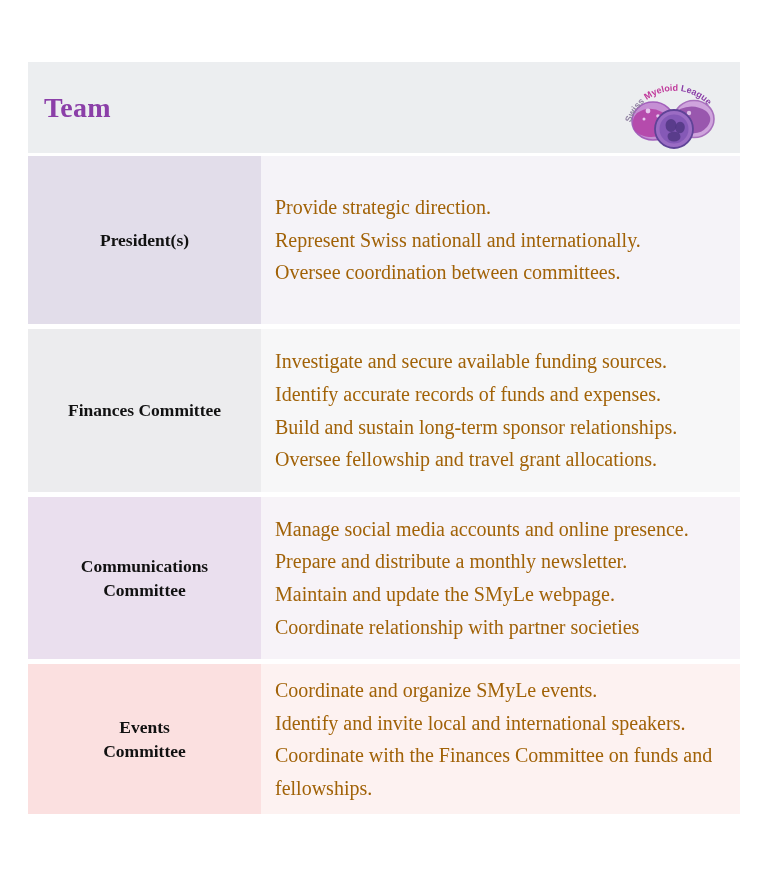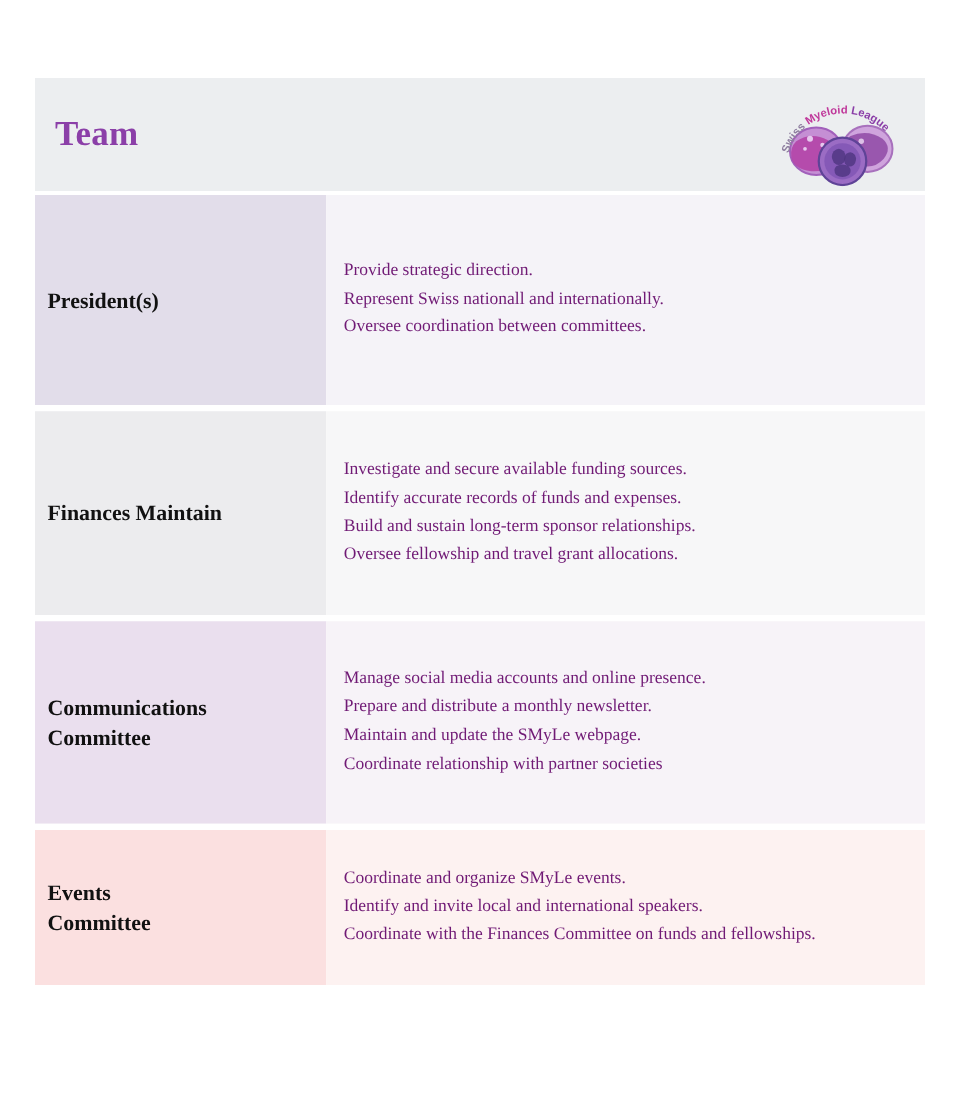--- a/index.html
+++ b/index.html
@@ -65,34 +65,35 @@
     width: 104px;
     height: 82px;
     position: relative;
     margin-right: 2px;
   }
   .logo svg { display: block; }
 
   
   .row-label {
     width: 233px;
+    text-align: center;
     vertical-align: middle;
     font-family: "Liberation Serif", "DejaVu Serif", serif;
     font-weight: bold;
     font-size: 17.5px;
     color: #111111;
     line-height: 1.38;
     padding: 6px 10px;
     box-sizing: border-box;
   }
   .row-desc {
     vertical-align: middle;
     font-family: "Liberation Serif", "DejaVu Serif", serif;
-    font-size: 14px;
-    color: #701a75;
+    font-size: 20px;
+    color: #a16207;
     line-height: 1.63;
     padding: 10px 14px 10px 14px;
     box-sizing: border-box;
   }
   .row-desc .line { white-space: normal; }
 
   
   .gap-row td {
     height: 5px;
     padding: 0;
@@ -168,21 +169,21 @@
           <div class="line">Oversee coordination between committees.</div>
         </td>
       </tr>
 
       <tr class="gap-row">
           <td colspan="2"></td>
         </tr>
 
       <tr>
         <td class="row-label" style="height:163px;background:#ececee">
-          <div>Finances Maintain</div>
+          <div>Finances Committee</div>
         </td>
         <td class="row-desc" style="background:#f7f7f8">
           <div class="line">Investigate and secure available funding sources.</div>
           <div class="line">Identify accurate records of funds and expenses.</div>
           <div class="line">Build and sustain long-term sponsor relationships.</div>
           <div class="line">Oversee fellowship and travel grant allocations.</div>
         </td>
       </tr>
 
       <tr class="gap-row">

